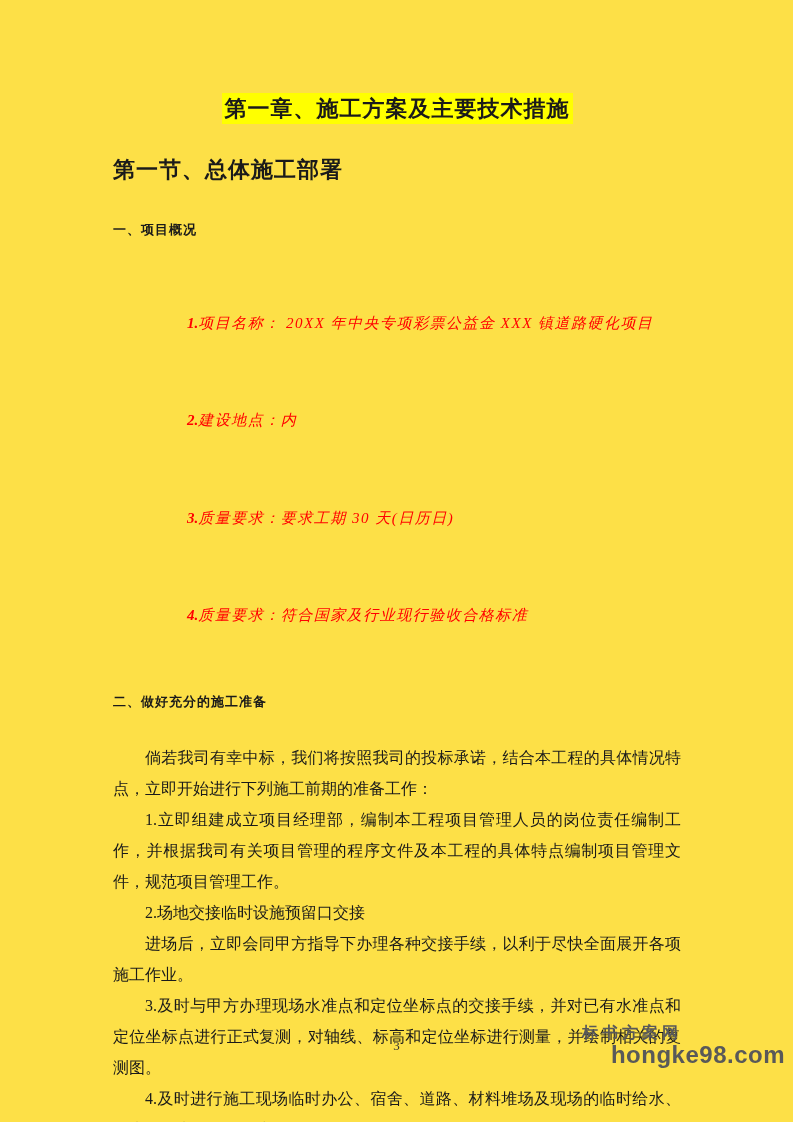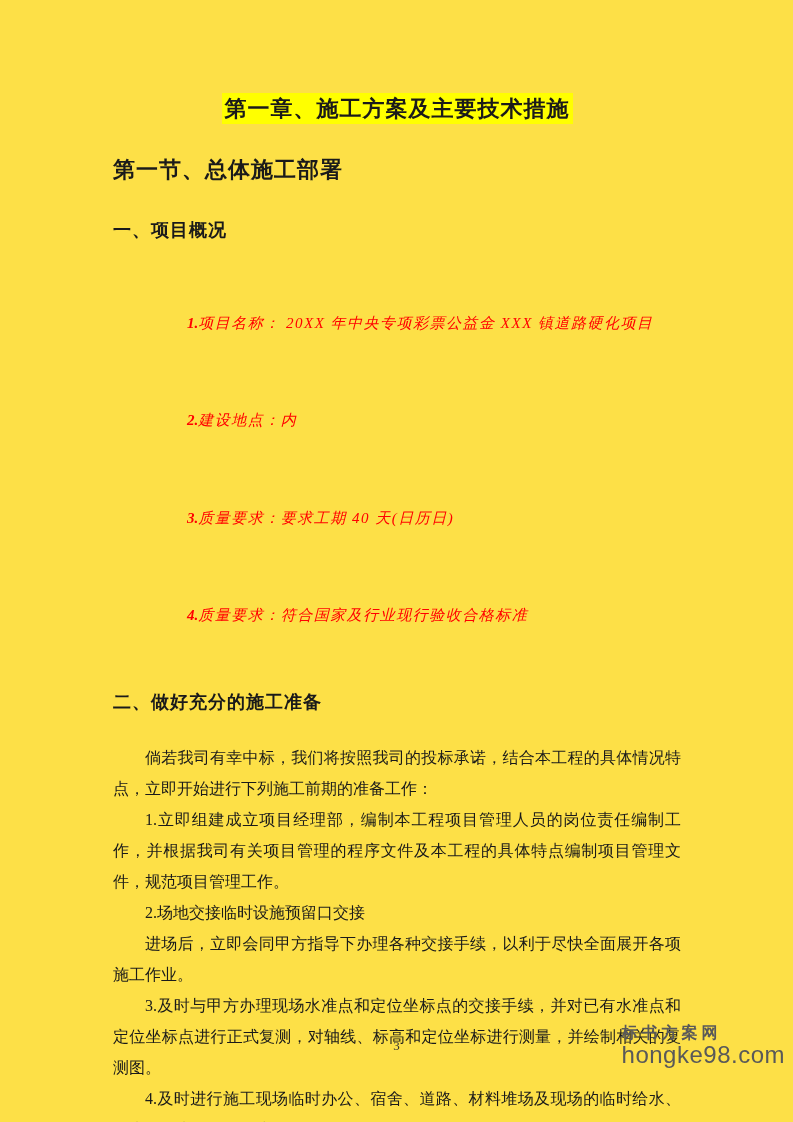--- a/index.html
+++ b/index.html
@@ -32,21 +32,21 @@
     padding: 3px 3px;
   }
   .section-title {
     margin-top: 29px;
     font-size: 22px;
     font-weight: bold;
     letter-spacing: 1px;
     line-height: 28px;
   }
   .sub-heading {
-    font-size: 18px;
+    font-size: 13px;
     font-weight: bold;
     letter-spacing: 1px;
     line-height: 24px;
   }
   .sub-heading.first { margin-top: 34px; }
   .sub-heading.second { margin-top: 26px; }
   .project-items {
     margin-top: 32px;
     margin-left: 32px;
     color: #ff0000;
@@ -87,23 +87,24 @@
   }
   .watermark-name {
     font-size: 16px;
     font-weight: bold;
     letter-spacing: 4px;
     margin-right: 22px;
     line-height: 18px;
   }
   .watermark-url {
     font-size: 24px;
-    font-weight: normal;
+    font-weight: bold;
     letter-spacing: 0.5px;
     line-height: 26px;
+    margin-left: 29px;
   }
 </style>
 </head>
 <body>
 
 <div class="page">
   <div class="content">
 
     <div class="chapter-title-wrap">
       <span class="highlight">第一章、施工方案及主要技术措施</span>
@@ -114,21 +115,21 @@
     <h2 class="sub-heading first">一、项目概况</h2>
 
     <div class="project-items">
       <div class="project-item">
         <span class="num">1.</span><span class="label">项目名称：</span><span class="value"> 20XX 年中央专项彩票公益金 XXX 镇道路硬化项目</span>
       </div>
       <div class="project-item">
         <span class="num">2.</span><span class="label">建设地点：</span><span class="value">内</span>
       </div>
       <div class="project-item">
-        <span class="num">3.</span><span class="label">质量要求：</span><span class="value">要求工期 40 天(日历日)</span>
+        <span class="num">3.</span><span class="label">质量要求：</span><span class="value">要求工期 30 天(日历日)</span>
       </div>
       <div class="project-item">
         <span class="num">4.</span><span class="label">质量要求：</span><span class="value">符合国家及行业现行验收合格标准</span>
       </div>
     </div>
 
     <h2 class="sub-heading second">二、做好充分的施工准备</h2>
 
     <div class="body-text">
       <p>倘若我司有幸中标，我们将按照我司的投标承诺，结合本工程的具体情况特点，立即开始进行下列施工前期的准备工作：</p>

